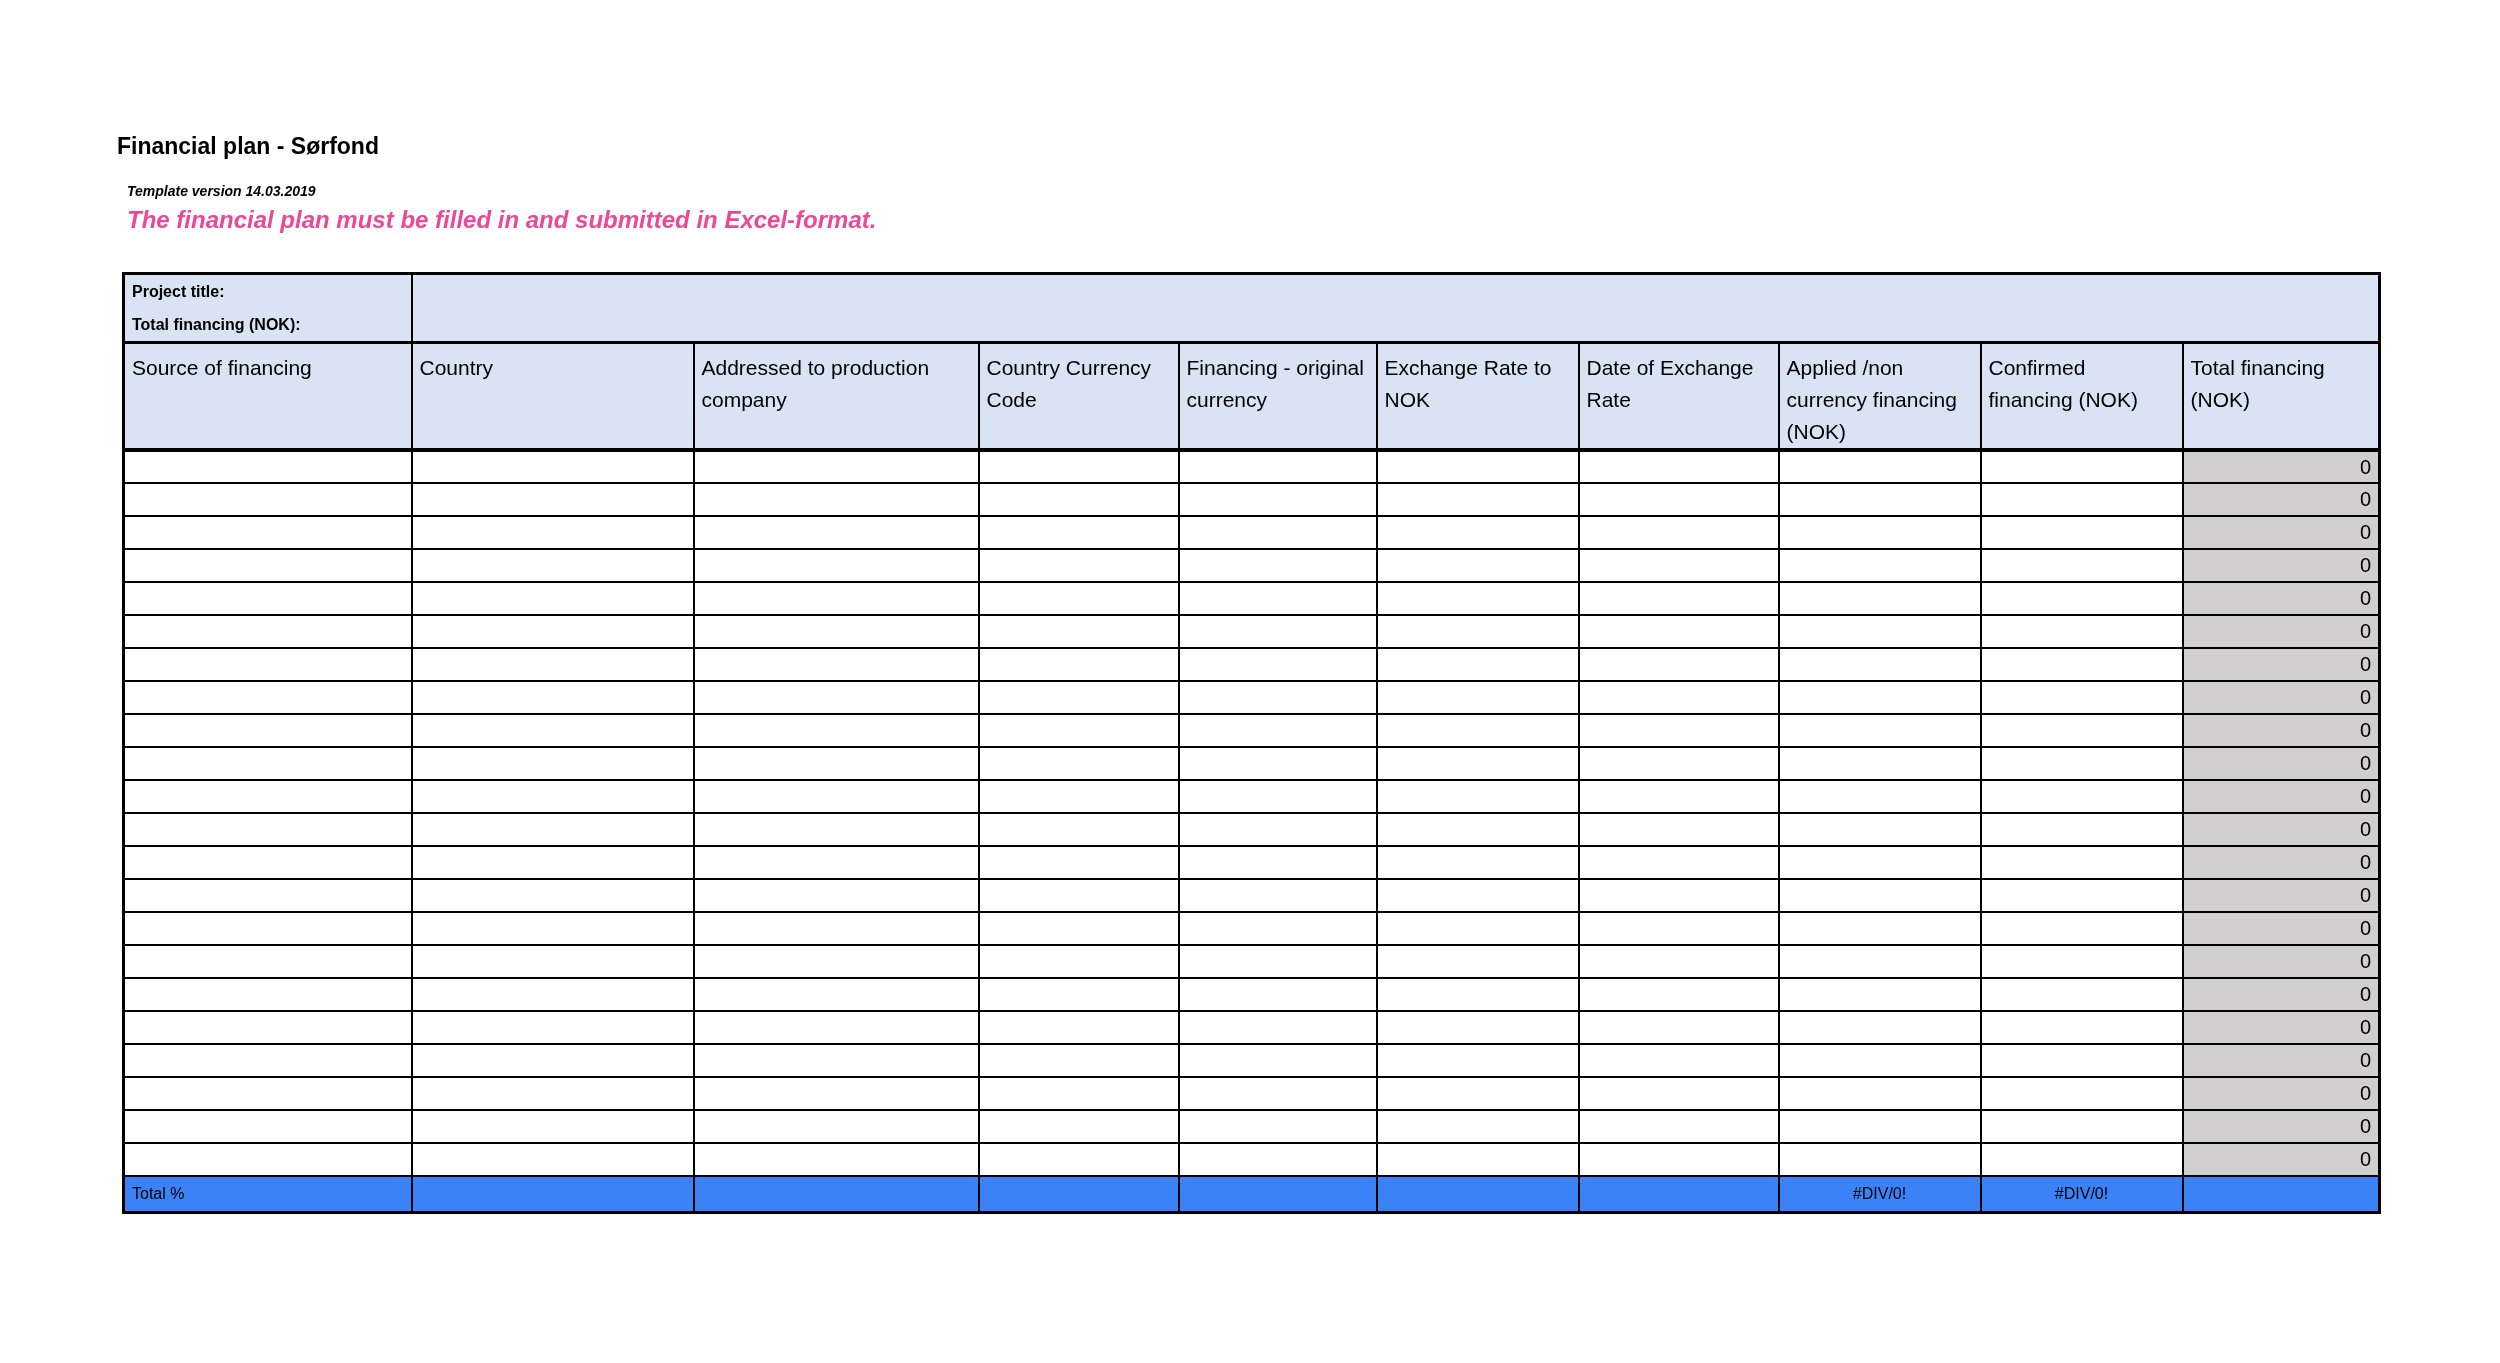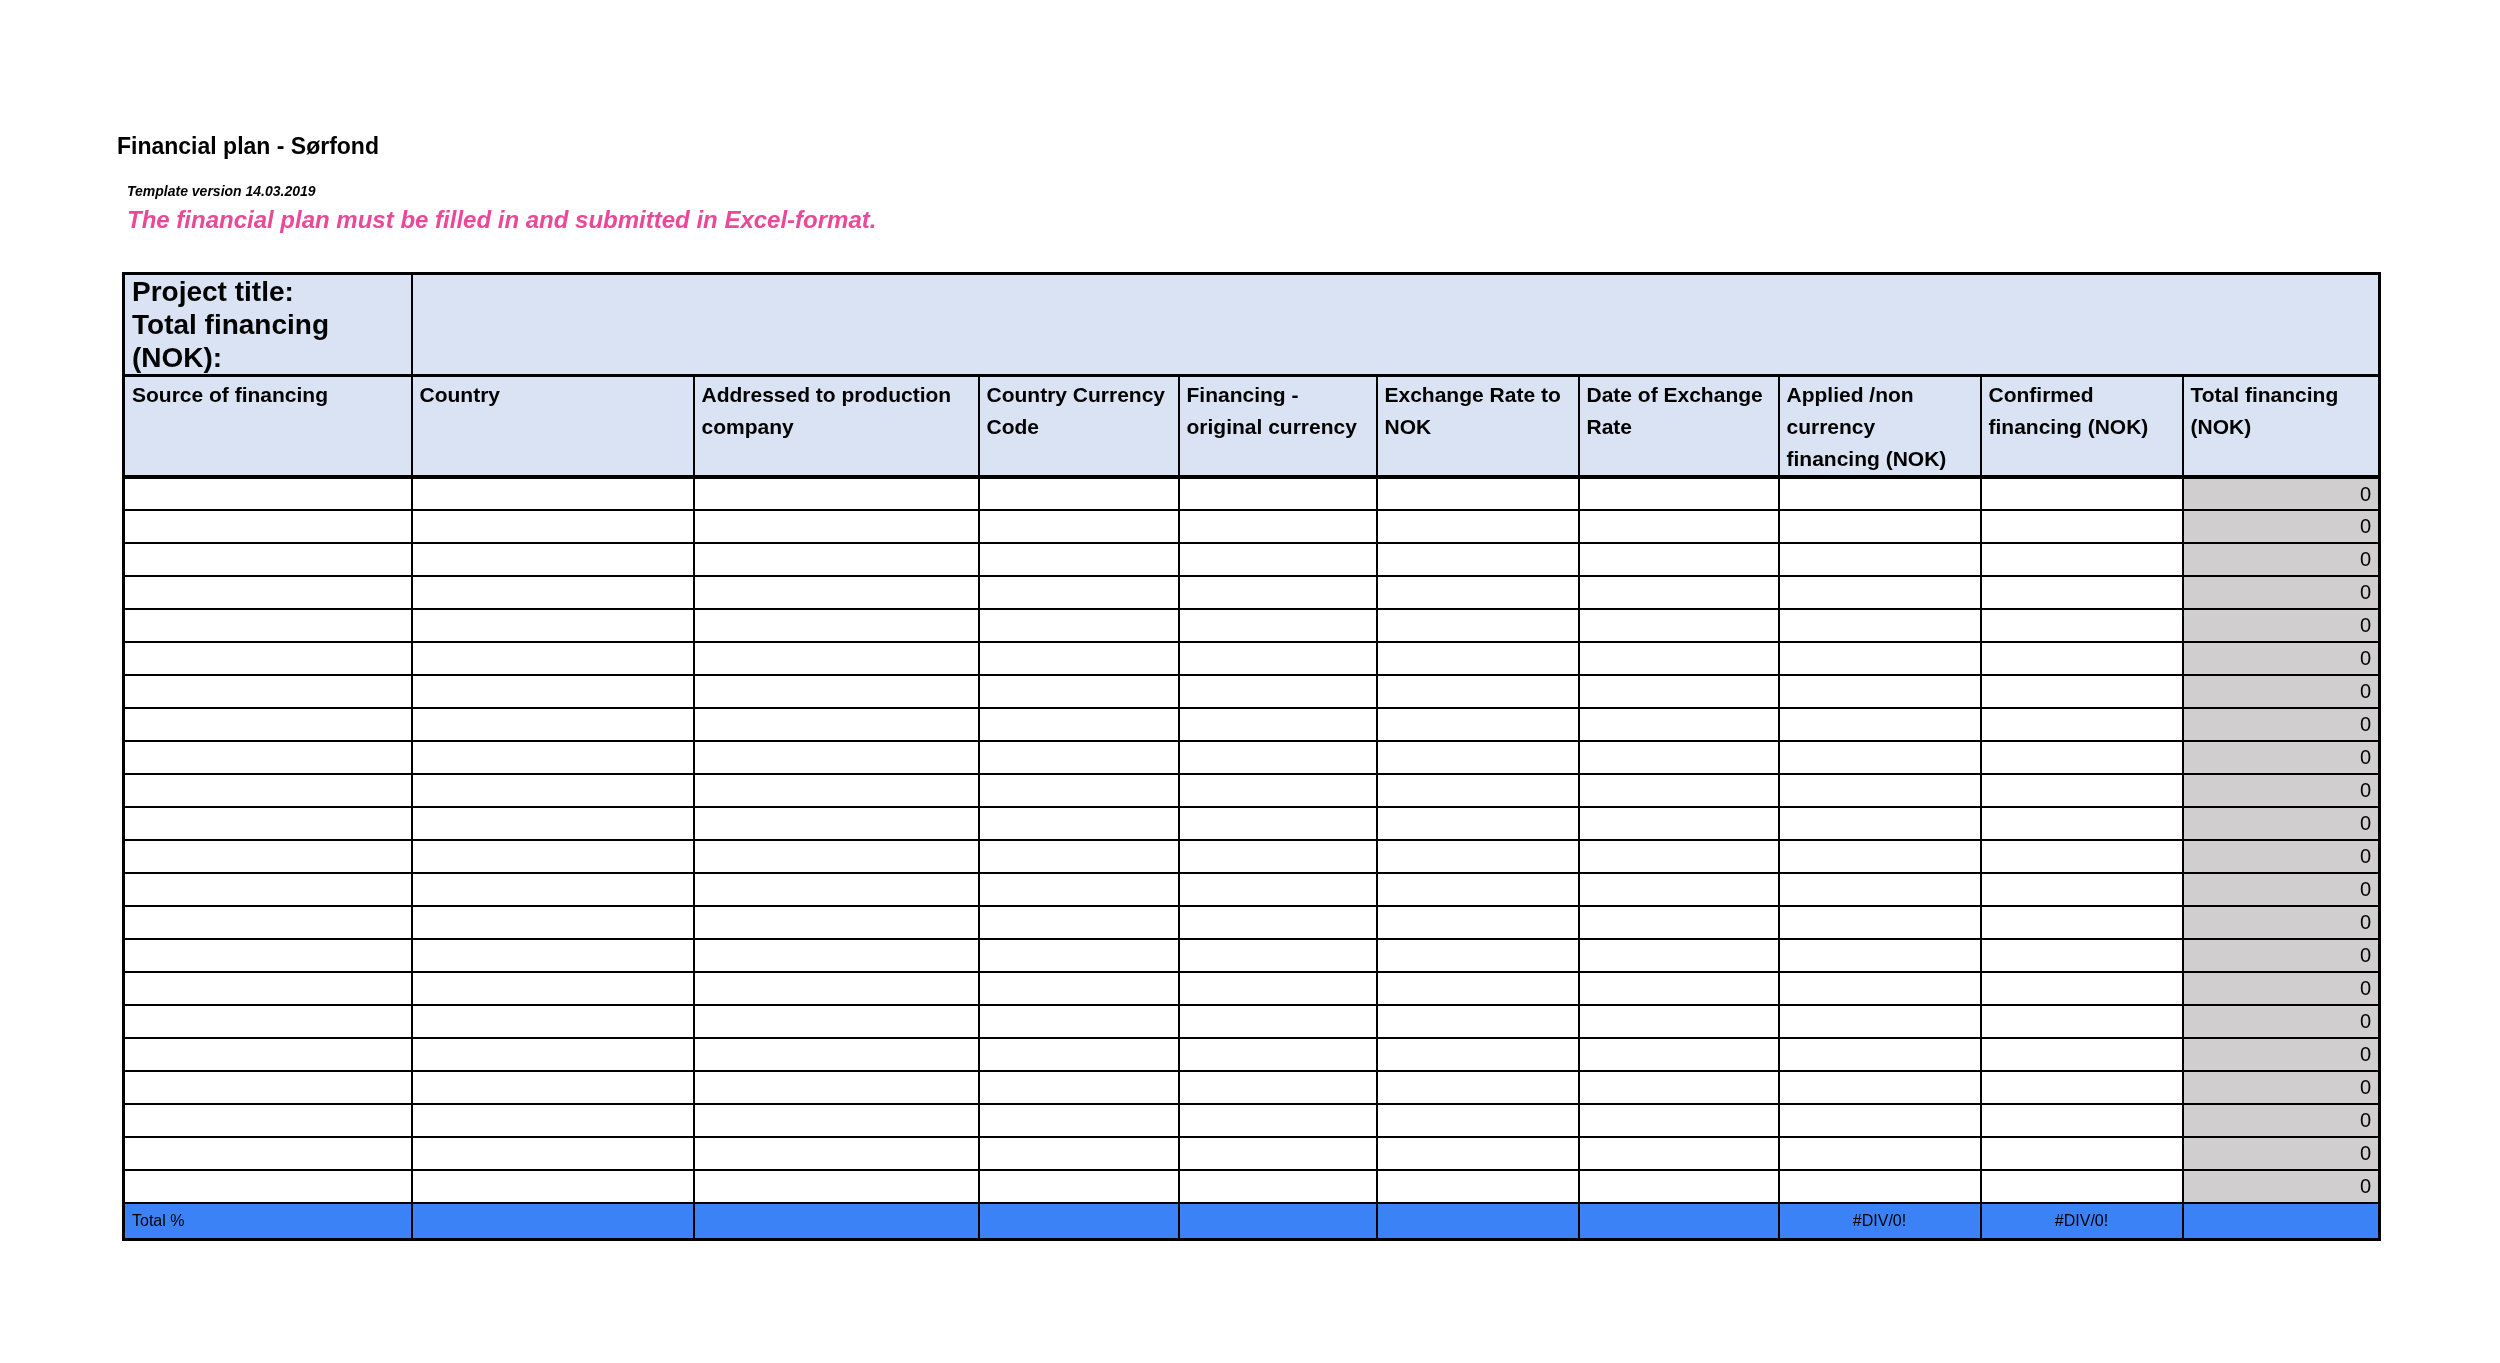--- a/index.html
+++ b/index.html
@@ -37,36 +37,36 @@
   table.plan td, table.plan th {
     border: 2px solid #000;
     padding: 0 7px;
     overflow: hidden;
     box-sizing: border-box;
   }
 
   
   tr.info-row td {
     background: #dae3f3;
-    font-size: 28px; font-weight: bold;
+    font-size: 16px; font-weight: bold;
     vertical-align: top;
     line-height: 33px;
     height: 68px;
     border-bottom: 3px solid #000;
     text-align: left;
   }
 
   
   tr.head-row th {
     background: #dae3f3;
-    font-size: 21px; font-weight: bold;
+    font-size: 21px; font-weight: normal;
     text-align: left;
     vertical-align: top;
     line-height: 32px;
-    padding-top: 2px;
+    padding-top: 8px;
     height: 98px;
     border-bottom: 4px solid #000;
   }
 
   
   tbody.body-rows tr { height: 33px; }
   tbody.body-rows td { font-size: 20px; background: #ffffff; }
   tbody.body-rows td.calc {
     background: #d0cece;
     text-align: right;

